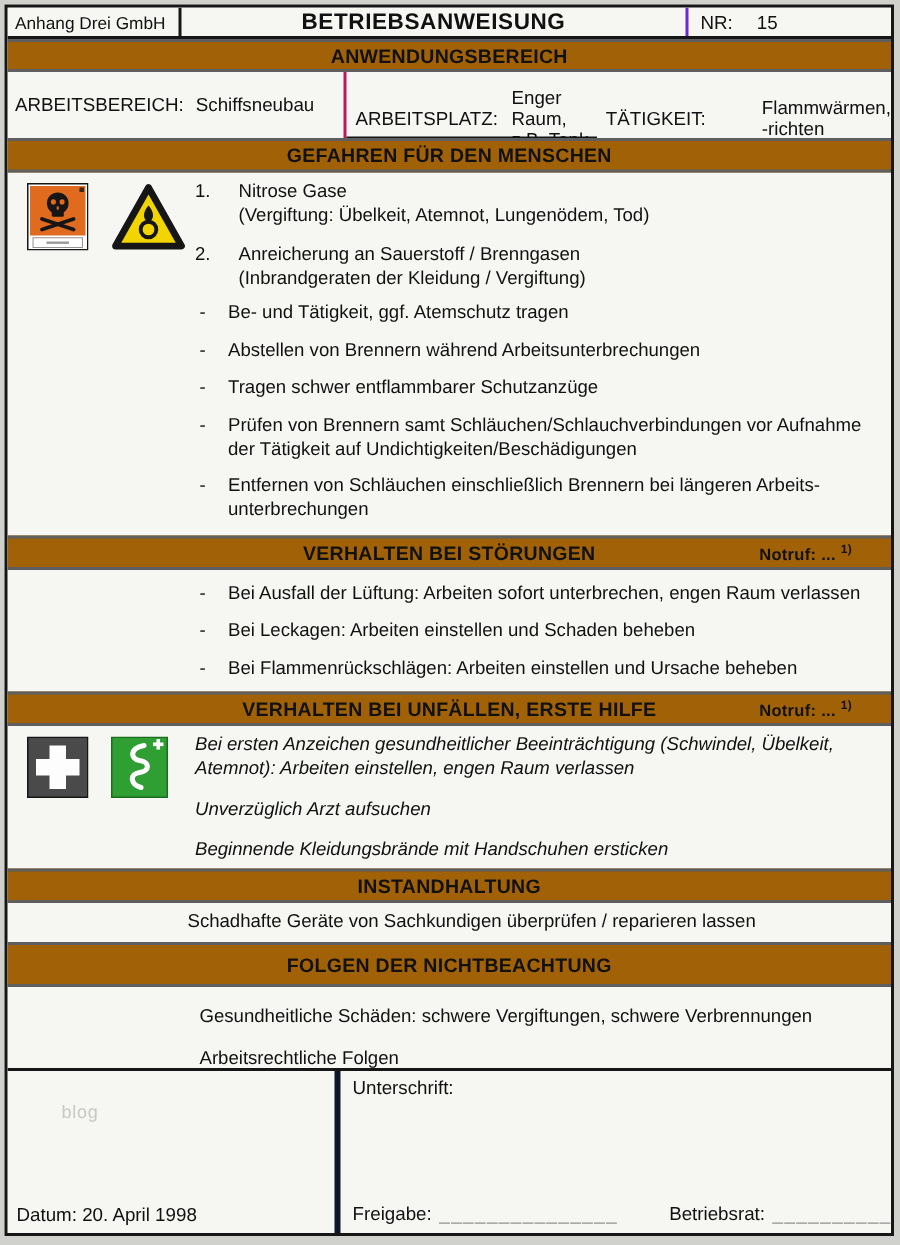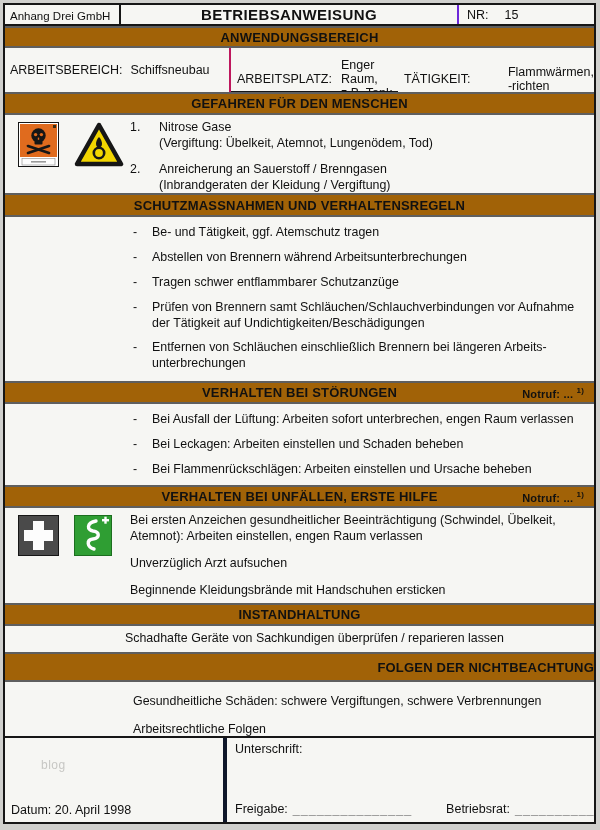--- a/index.html
+++ b/index.html
@@ -47,23 +47,23 @@
   .band{
     flex:none;box-sizing:border-box;
     height:22px;
     background:#a16207;
     border-top:2px solid #5f5f5f;
     border-bottom:2px solid #5f5f5f;
     display:flex;align-items:center;justify-content:center;
     font-weight:bold;font-size:13px;letter-spacing:.2px;
     position:relative;
   }
-  .band.tall{height:30px;justify-content:flex-end;}
+  .band.tall{height:30px;}
   .band .notruf{
-    position:absolute;right:10px;top:50%;transform:translateY(-50%);
+    position:absolute;right:26px;top:50%;transform:translateY(-50%);
     font-size:11px;font-weight:bold;white-space:nowrap;
   }
   .band .notruf sup{font-size:8px;}
   
   .workarea{display:flex;height:44px;flex:none;box-sizing:border-box;font-size:12.5px;}
   .workarea-left{
     width:226px;box-sizing:border-box;border-right:2px solid #be185d;
     display:flex;align-items:center;gap:8px;padding-left:5px;white-space:nowrap;
   }
   .workarea-right{flex:1;display:flex;flex-direction:row;margin-top:18px;}
@@ -78,21 +78,21 @@
   .icon-col{width:112px;flex:none;display:flex;gap:15px;align-items:flex-start;padding-top:2px;}
   .numlist{flex:1;}
   .numitem{display:flex;margin-bottom:10px;}
   .numitem .num{width:29px;flex:none;}
   
   .dashlist{padding:8px 10px 0 128px;}
   .dashitem{display:flex;margin-bottom:9px;}
   .dashitem .dash{width:19px;flex:none;}
   
   .hilfe{display:flex;padding:5px 10px 0 13px;height:95px;}
-  .hilfe-text{flex:1;}
+  .hilfe-text{flex:1;font-style:italic;}
   .hilfe-text .para{margin:0 0 11px 0;}
   
   .rowtext{display:flex;align-items:center;padding-left:120px;}
   
   .footer{flex:1;display:flex;box-sizing:border-box;min-height:0;}
   .footer-left{
     width:222px;flex:none;box-sizing:border-box;
     border-right:4px solid #0f172a;
     position:relative;
   }
@@ -193,23 +193,20 @@
 (Vergiftung: Übelkeit, Atemnot, Lungenödem, Tod)</span>
         </div>
         <div class="numitem">
           <span class="num">2.</span>
           <span class="pre">Anreicherung an Sauerstoff / Brenngasen
 (Inbrandgeraten der Kleidung / Vergiftung)</span>
         </div>
       </div>
     </div>
 
-    <div class="band" style="height:24px">
-      <span>SCHUTZMASSNAHMEN UND VERHALTENSREGELN</span>
-    </div>
     <div class="content dashlist" style="height:164px">
       <div class="dashitem">
         <span class="dash">-</span>
         <span class="pre">Be- und Tätigkeit, ggf. Atemschutz tragen</span>
       </div>
       <div class="dashitem">
         <span class="dash">-</span>
         <span class="pre">Abstellen von Brennern während Arbeitsunterbrechungen</span>
       </div>
       <div class="dashitem">

